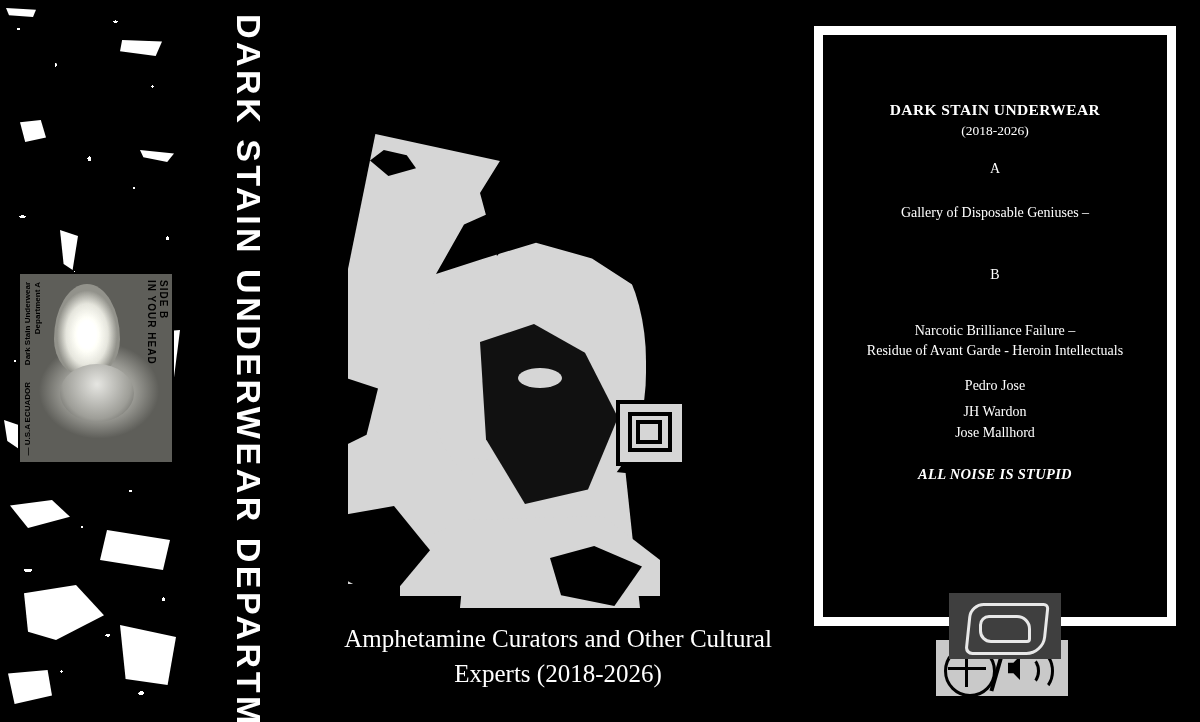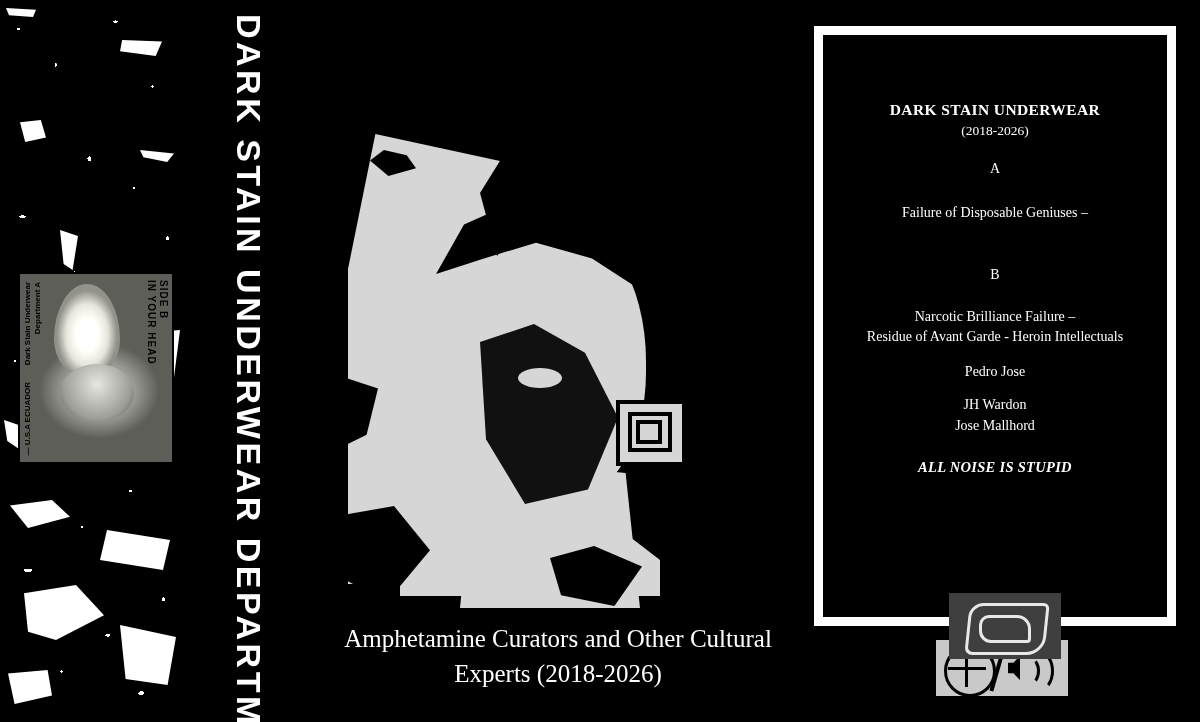--- a/index.html
+++ b/index.html
@@ -303,21 +303,21 @@
     font-size: 14px;
     margin-top: 22px;
   }
   .bt-tracks {
     font-family: "Liberation Serif", serif;
     font-size: 14px;
     line-height: 1.42;
     margin-top: 26px;
   }
   .bt-side-b { margin-top: 44px; }
-  .bt-tracks-b { margin-top: 24px; }
+  .bt-tracks-b { margin-top: 38px; }
   .bt-credits-head {
     font-family: "Liberation Serif", serif;
     font-size: 14.5px;
     margin-top: 36px;
   }
   .bt-names {
     font-family: "Liberation Serif", serif;
     font-size: 14px;
     line-height: 1.48;
     margin-top: 16px;
@@ -464,28 +464,28 @@
     <div class="cover-caption">Amphetamine Curators and Other Cultural Experts (2018-2026)</div>
   </div>
 
   <div class="right-panel">
     <div class="back-frame">
       <div class="back-inner">
         <div class="bt-title">DARK STAIN UNDERWEAR</div>
         <div class="bt-sub">(2018-2026)</div>
 
         <div class="bt-side">A</div>
-        <div class="bt-tracks">Failure of Disposable Geniuses –</div>
+        <div class="bt-tracks">Gallery of Disposable Geniuses –</div>
 
         <div class="bt-side bt-side-b">B</div>
         <div class="bt-tracks bt-tracks-b">Narcotic Brilliance Failure –</div>
         <div class="bt-tracks" style="margin-top:0">Residue of Avant Garde - Heroin Intellectuals</div>
 
         <div class="bt-names">Pedro Jose</div>
-        <div class="bt-names" style="margin-top:12px">JH Wardon</div>
+        <div class="bt-names" style="margin-top:5px">JH Wardon</div>
         <div class="bt-names" style="margin-top:0">Jose Mallhord</div>
 
         <div class="back-stamp">
           <div class="wire"></div>
           <div class="wire2"></div>
         </div>
 
         <div class="bt-slogan">ALL NOISE IS STUPID</div>
       </div>
     </div>

